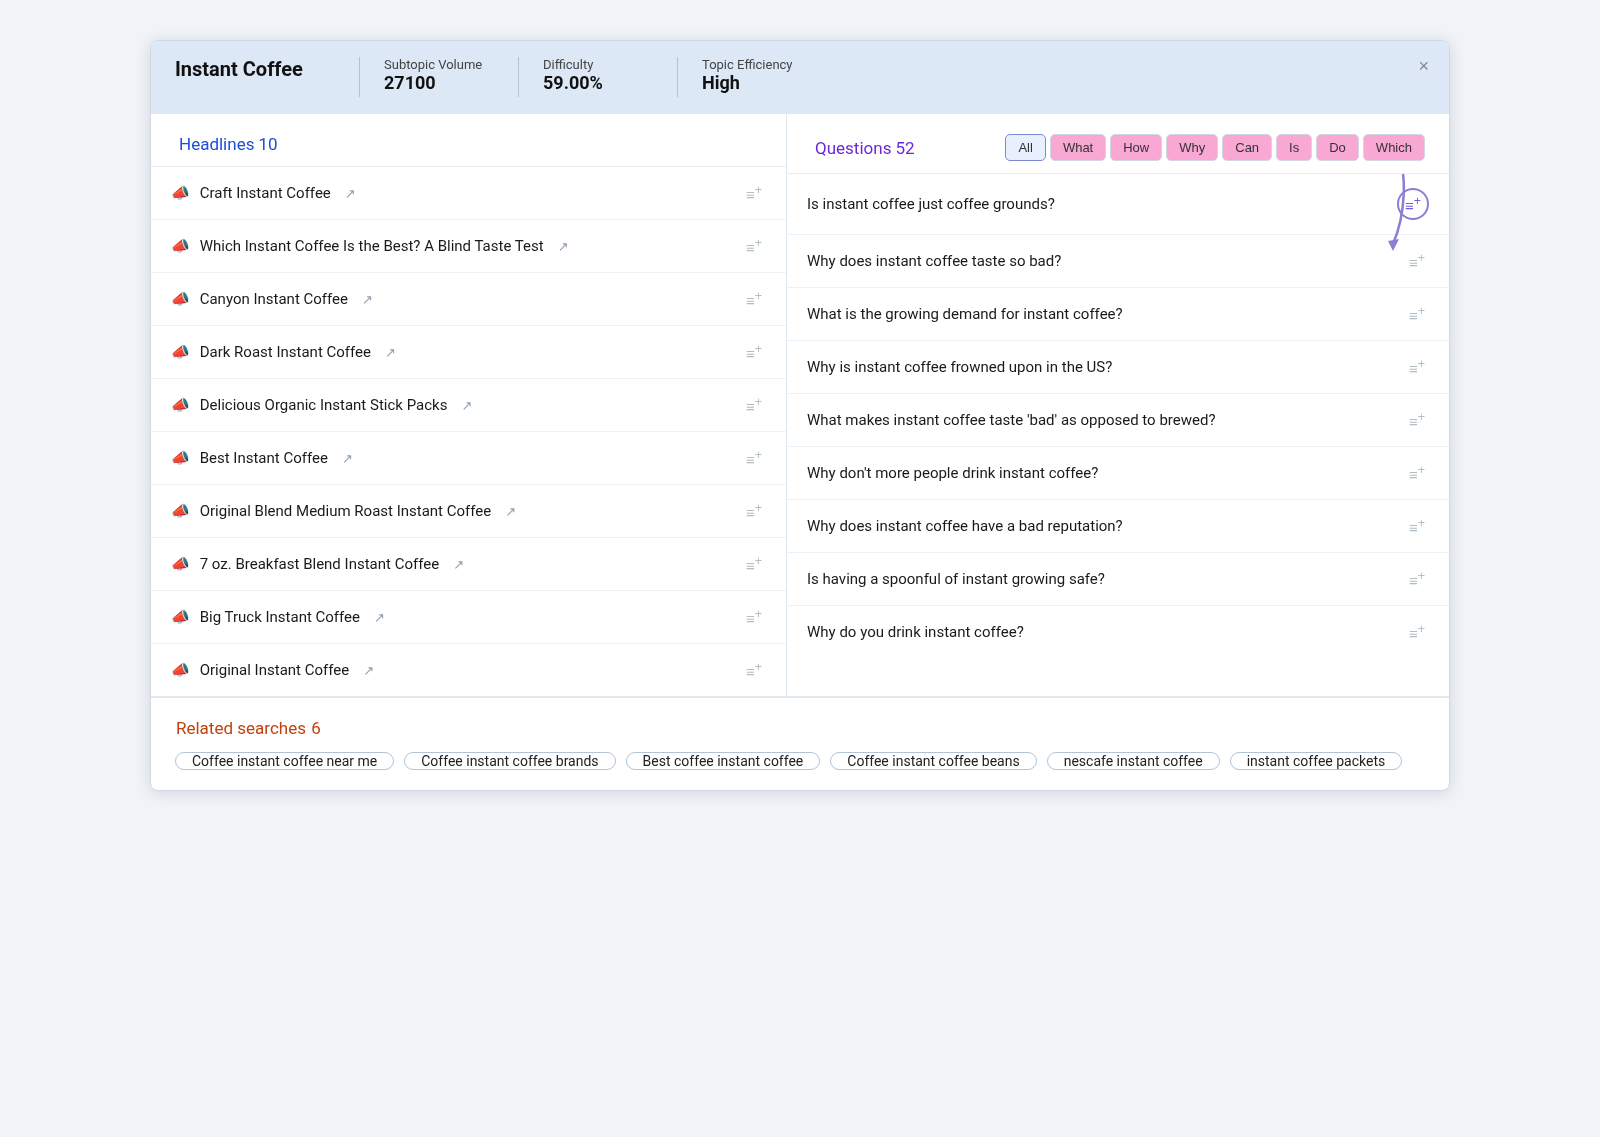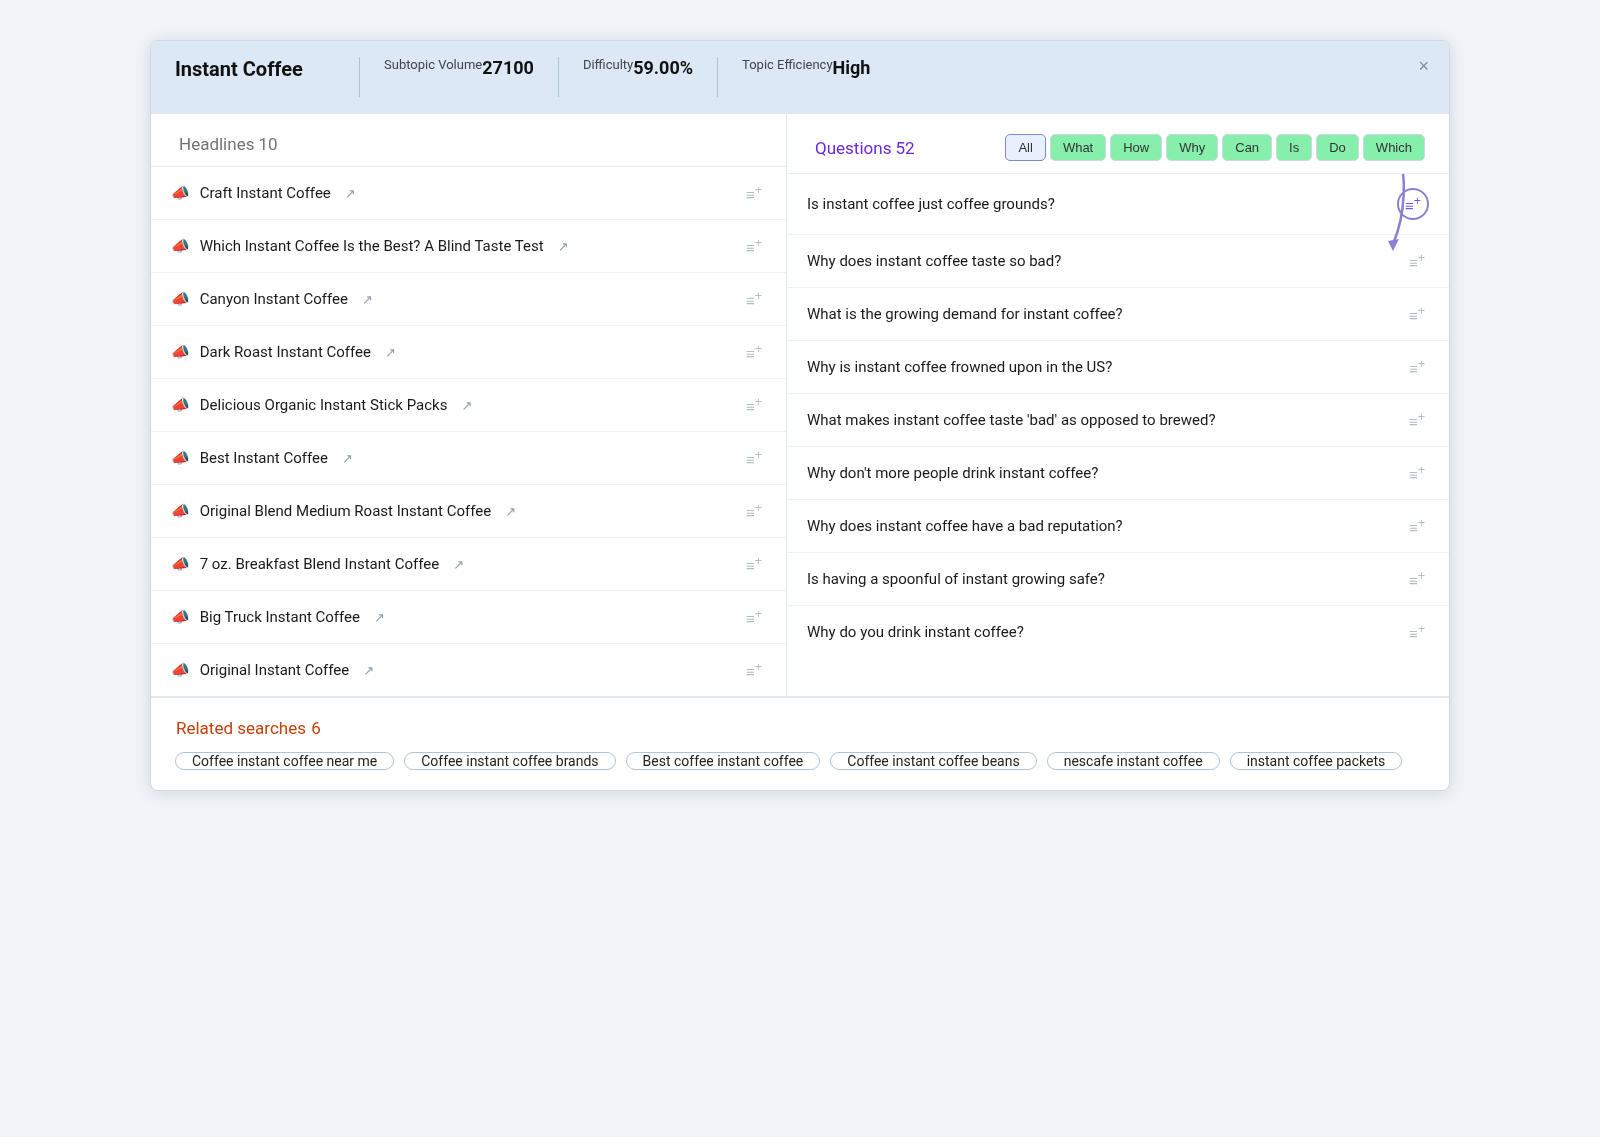--- a/index.html
+++ b/index.html
@@ -35,21 +35,21 @@
       min-width: 160px;
     }
     .header-divider {
       width: 1px;
       height: 40px;
       background: #b0c4d8;
       margin: 0 24px;
     }
     .header-stat {
       display: flex;
-      flex-direction: row;
+      flex-direction: column;
       min-width: 110px;
     }
     .header-stat-label {
       font-size: 13px;
       color: #444;
     }
     .header-stat-value {
       font-size: 18px;
       font-weight: 700;
       color: #111;
@@ -78,21 +78,21 @@
     }
     .col-header {
       padding: 20px 24px 12px;
       font-size: 17px;
       font-weight: 700;
       color: #111;
       border-bottom: 1px solid #e8eef4;
     }
     .col-header span {
       font-weight: 400;
-      color: #737373;
+      color: #1d4ed8;
       margin-left: 4px;
     }
     .headline-item {
       display: flex;
       align-items: center;
       justify-content: space-between;
       padding: 14px 20px;
       border-bottom: 1px solid #edf2f7;
     }
     .headline-item:last-child { border-bottom: none; }
@@ -154,21 +154,21 @@
     .filter-tabs {
       display: flex;
       gap: 4px;
     }
     .filter-tab {
       padding: 5px 12px;
       border-radius: 5px;
       font-size: 13px;
       cursor: pointer;
       border: 1px solid #d0d8e4;
-      background: #86efac;
+      background: #f9a8d4;
       color: #333;
     }
     .filter-tab.active {
       background: #e8f0fe;
       border-color: #7b88d4;
       color: #333;
     }
     .question-item {
       display: flex;
       align-items: center;

